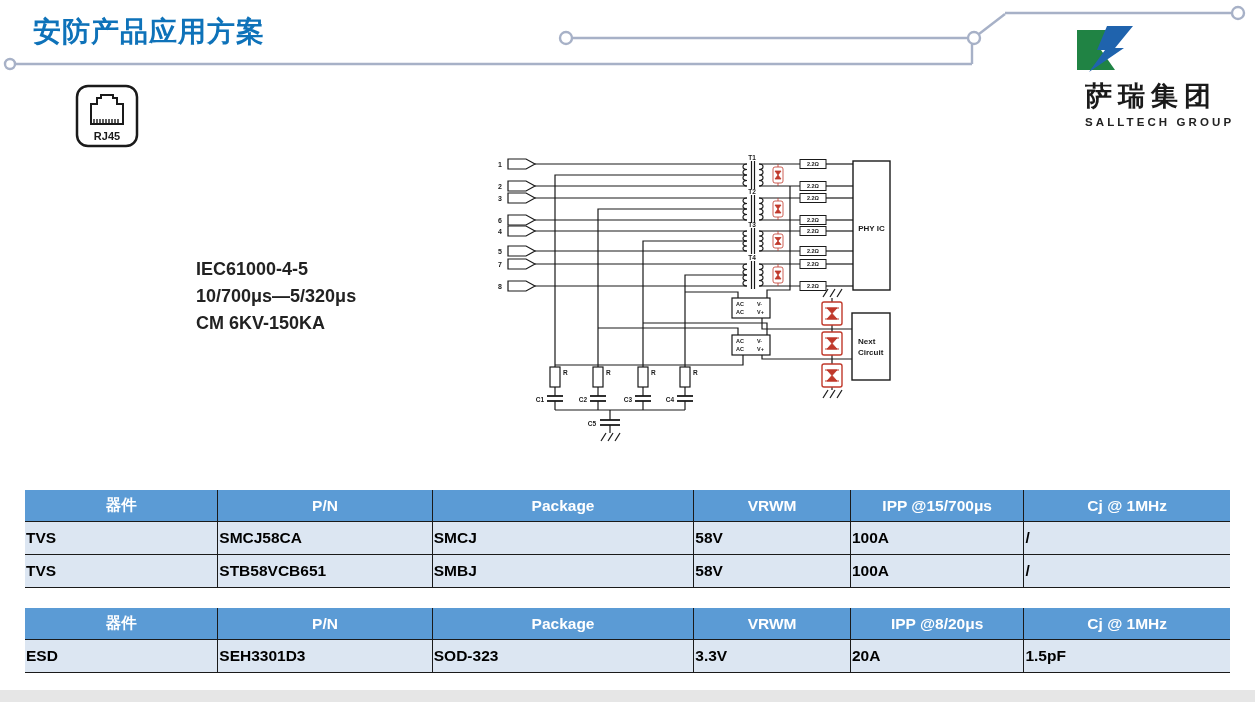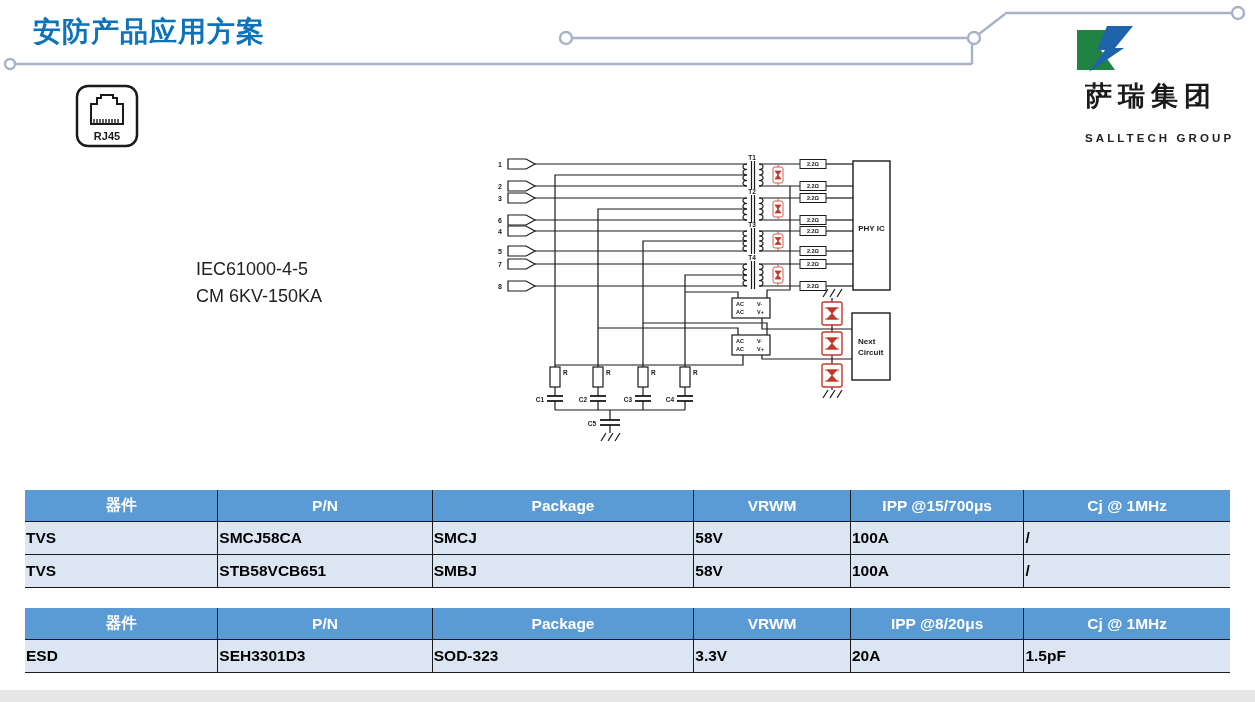--- a/index.html
+++ b/index.html
@@ -1,25 +1,25 @@
 <!DOCTYPE html>
 <html><head>
 <meta charset="utf-8">
 <style>
   html,body{margin:0;padding:0;background:#fff;}
   #slide{position:relative;width:1255px;height:702px;background:#ffffff;overflow:hidden;
          font-family:"Liberation Sans",sans-serif;}
   .abs{position:absolute;}
   #page-title{left:33px;top:13px;font-size:28px;font-weight:bold;color:#0e72b9;letter-spacing:1px;}
   #subtitle{left:163px;top:100px;font-size:23px;font-weight:bold;color:#111;}
-  #specs{left:196px;top:256px;font-size:18px;line-height:27px;color:#222;}
+  #specs{left:196px;top:256px;font-size:18px;line-height:27px;color:#222;font-weight:bold;}
   #logo{left:1075px;top:20px;display:flex;align-items:flex-start;flex-direction:column;}
   #logo-text{margin-left:10px;padding-top:2px;}
   #logo-cn{font-size:27px;font-weight:bold;color:#1a1a1a;letter-spacing:6px;white-space:nowrap;}
-  #logo-en{font-size:11.5px;font-weight:600;color:#222;letter-spacing:3.1px;margin-top:18px;white-space:nowrap;}
+  #logo-en{font-size:11.5px;font-weight:600;color:#222;letter-spacing:3.1px;margin-top:2px;white-space:nowrap;}
   .tbl{border-collapse:collapse;table-layout:fixed;width:1205px;border-radius:8px;}
   .tbl th{background:#5b9bd5;color:#fff;font-size:15.5px;font-weight:700;height:29px;
           border-right:1.5px solid #1a1a1a;border-bottom:1.5px solid #1a1a1a;text-align:center;}
   .tbl td{background:#dce6f2;color:#000;font-size:15.5px;font-weight:700;height:30px;
           border-right:1.5px solid #1a1a1a;border-bottom:1.5px solid #1a1a1a;text-align:left;}
   .tbl th:last-child,.tbl td:last-child{border-right:none;}
   #footer-strip{left:0;bottom:0;width:1255px;height:12px;background:#e6e6e6;}
   svg text{font-family:"Liberation Sans",sans-serif;}
 </style>
 </head>
@@ -67,20 +67,21 @@
       <line x1="37" y1="35" x2="37" y2="39"></line>
         <line x1="40" y1="35" x2="40" y2="39"></line>
       <line x1="43" y1="35" x2="43" y2="39"></line>
     </g>
     <text x="32" y="56" text-anchor="middle" font-size="11" font-weight="bold" fill="#1a1a1a">RJ45</text>
   </svg>
 
 
   <div class="abs" id="specs">
     <div>IEC61000-4-5</div>
+    <div>10/700μs—5/320μs</div>
     <div>CM 6KV-150KA</div>
   </div>
 
   <svg class="abs" style="left:490px;top:140px" width="410" height="340" viewBox="0 0 410 340">
     <g stroke="#1a1a1a" stroke-width="1.2" fill="none">
 
       <line x1="45" y1="24" x2="257" y2="24"></line>
         <line x1="45" y1="46" x2="257" y2="46"></line>
       <line x1="45" y1="58" x2="257" y2="58"></line>
         <line x1="45" y1="80" x2="257" y2="80"></line>

